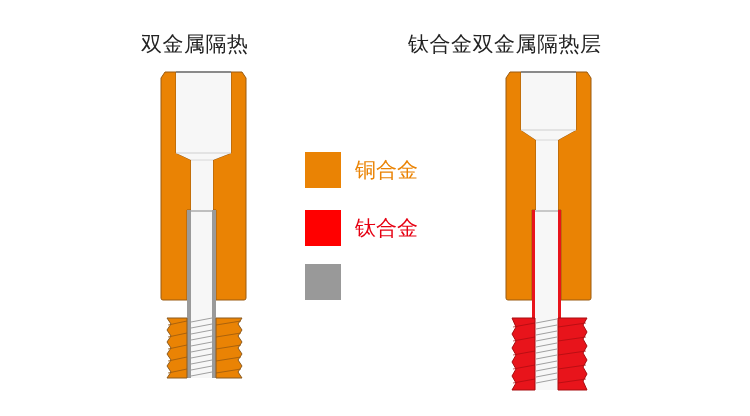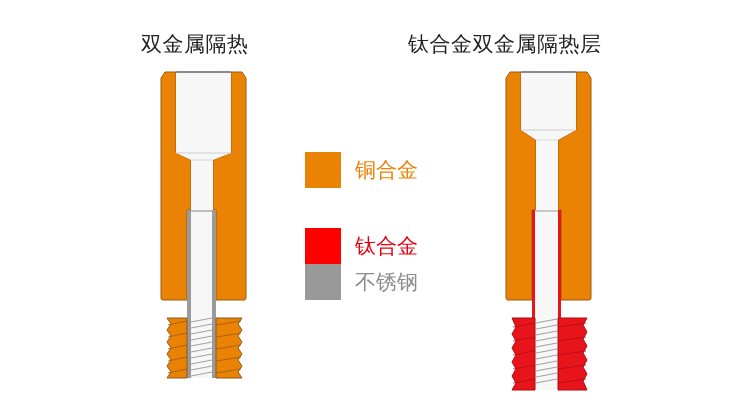--- a/index.html
+++ b/index.html
@@ -102,20 +102,19 @@
         <line x1="536" y1="377" x2="557" y2="373"></line>
       <line x1="536" y1="383" x2="557" y2="379"></line>
     </g>
   </g>
 </svg>
 
 <div class="legend-item" style="top:152px;">
   <div class="swatch" style="background:#EA8304;"></div>
   <span class="legend-label" style="color:#EA8304;">铜合金</span>
 </div>
-<div class="legend-item" style="top:228px;">
+<div class="legend-item" style="top:210px;">
   <div class="swatch" style="background:#FF0000;"></div>
   <span class="legend-label" style="color:#E60012;">钛合金</span>
 </div>
 <div class="legend-item" style="top:264px;">
   <div class="swatch" style="background:#999999;"></div>
-  <span class="legend-label" style="color:#8C8C8C;">不锈钢</span>
 </div>
 
 </body></html>

